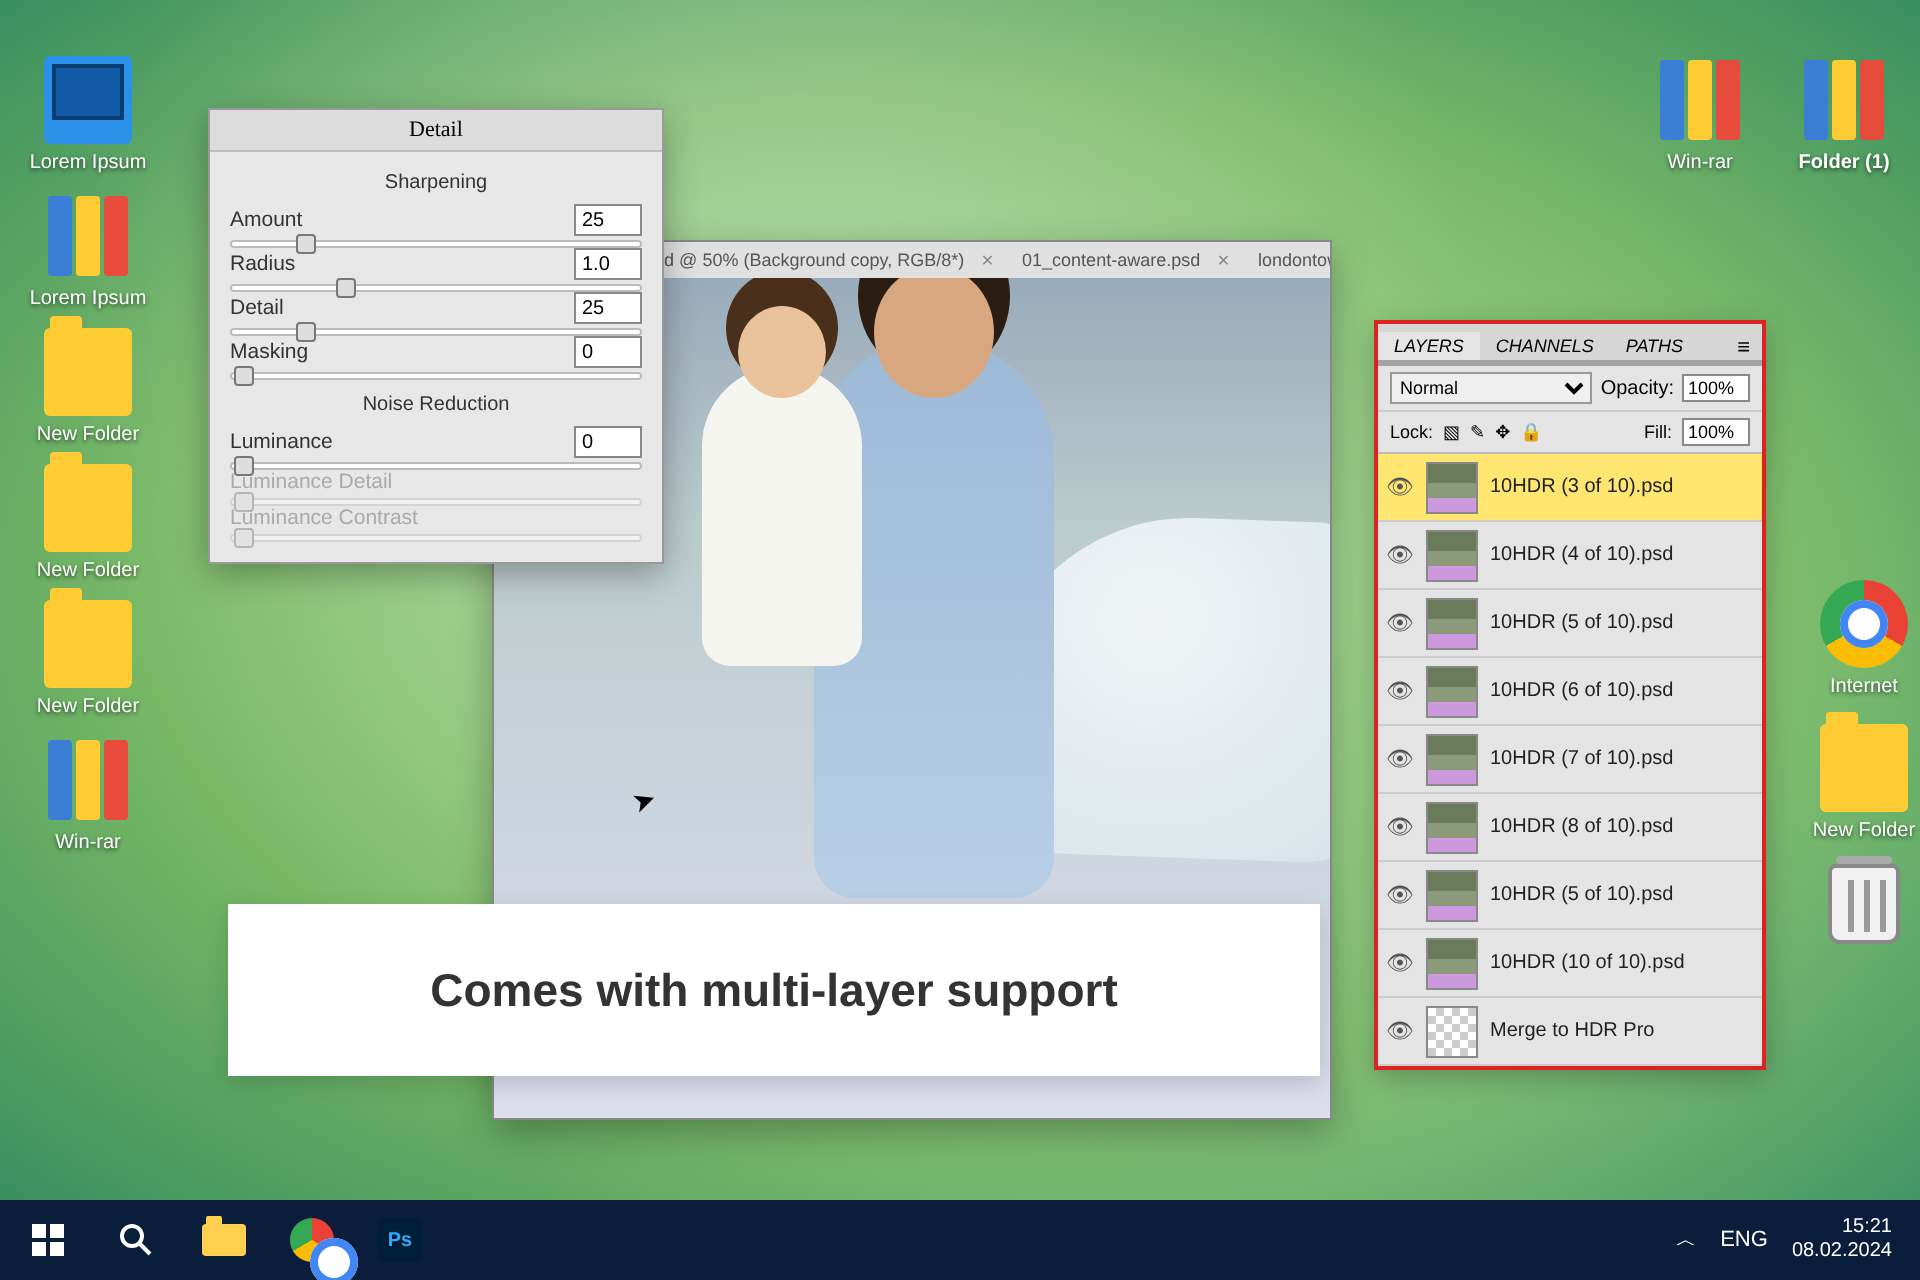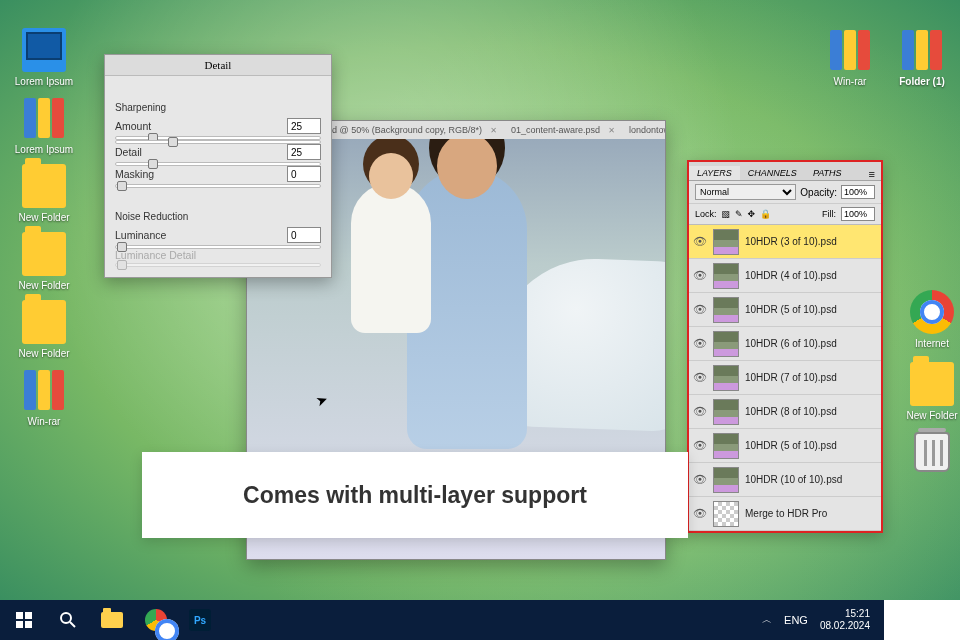--- a/index.html
+++ b/index.html
@@ -13,66 +13,66 @@
 .folder-ic::before { content: ""; position: absolute; top: -6px; left: 3px; width: 16px; height: 6px; background: #ffcc33; border-radius: 2px 2px 0 0; }
 .pc-ic { background: #2a90e8; border-radius: 3px; position: relative; }
 .pc-ic::after { content: ""; position: absolute; top: 4px; left: 4px; right: 4px; bottom: 12px; background: #115aa5; border: 2px solid #0a3e72; }
 .binder-ic { display: flex; gap: 2px; }
 .binder-ic span { width: 12px; height: 40px; border-radius: 2px; }
 .chrome-ic { width: 44px; height: 44px; border-radius: 50%; background: conic-gradient(#ea4335 0 120deg, #fbbc05 120deg 240deg, #34a853 240deg 360deg); position: relative; }
 .chrome-ic::after { content: ""; position: absolute; top: 10px; left: 10px; width: 24px; height: 24px; background: #fff; border-radius: 50%; box-shadow: inset 0 0 0 4px #4285f4; }
 .trash-ic { width: 36px; height: 40px; background: #f0f0f0; border: 2px solid #888; border-radius: 4px 4px 6px 6px; position: relative; }
 .trash-ic::before { content: ""; position: absolute; top: -6px; left: 2px; right: 2px; height: 4px; background: #aaa; border-radius: 2px; }
 .trash-ic::after { content: ""; position: absolute; top: 6px; bottom: 4px; left: 8px; width: 3px; background: #999; box-shadow: 8px 0 #999, 16px 0 #999; }
-.taskbar { position: absolute; bottom: 0; width: 884px; height: 40px; background: #0a1e3c; display: flex; align-items: center; color: #fff; font-size: 11px; }
+.taskbar { position: absolute; bottom: 0; width: 960px; height: 40px; background: #0a1e3c; display: flex; align-items: center; color: #fff; font-size: 11px; }
 .taskbar .tleft { display: flex; align-items: center; gap: 4px; padding-left: 4px; }
 .taskbar .titem { width: 40px; height: 40px; display: flex; align-items: center; justify-content: center; cursor: pointer; }
 .taskbar .tright { margin-left: auto; display: flex; align-items: center; gap: 12px; padding-right: 14px; }
 .tray-chev { font-size: 10px; }
 .tray-time { text-align: right; line-height: 1.2; font-size: 10px; }
 .ps-window { position: absolute; left: 246px; top: 120px; width: 420px; height: 440px; background: #ddd; border: 1px solid #888; box-shadow: 0 6px 18px rgba(0,0,0,0.3); }
 .ps-titlebar { height: 18px; background: #e0e0e0; font-size: 9px; color: #555; display: flex; align-items: center; padding: 0 6px; gap: 14px; overflow: hidden; white-space: nowrap; }
 .ps-titlebar span::after { content: "  ✕"; margin-left: 6px; color: #888; font-size: 8px; }
 .ps-photo { position: absolute; top: 18px; left: 0; right: 0; bottom: 0; background: linear-gradient(#9ab 0%, #bcc 30%, #dde 100%); overflow: hidden; }
 .ps-photo .mom { position: absolute; left: 160px; top: 30px; width: 120px; height: 280px; background: linear-gradient(#9cb9d6, #b8cfe6); border-radius: 60px 60px 20px 20px; }
 .ps-photo .mom::before { content: ""; position: absolute; top: -36px; left: 30px; width: 60px; height: 66px; background: #d8a77f; border-radius: 50%; box-shadow: 0 -18px 0 8px #2b1d12; }
 .ps-photo .kid { position: absolute; left: 104px; top: 44px; width: 80px; height: 150px; background: #f5f5f0; border-radius: 40px 40px 14px 14px; }
 .ps-photo .kid::before { content: ""; position: absolute; top: -30px; left: 18px; width: 44px; height: 46px; background: #e9c29c; border-radius: 50%; box-shadow: 0 -12px 0 6px #4a2f1a; }
 .ps-photo .stroller { position: absolute; right: -30px; top: 120px; width: 200px; height: 170px; background: radial-gradient(ellipse at 40% 30%, #f0f4f6, #d6e2e8); border-radius: 100px 40px 40px 40px; transform: rotate(2deg); }
 .detail-panel { position: absolute; left: 104px; top: 54px; width: 228px; background: #e7e7e7; border: 1px solid #999; box-shadow: 0 5px 16px rgba(0,0,0,0.3); font-size: 10.5px; }
 .detail-title { text-align: center; padding: 4px; background: #dcdcdc; border-bottom: 1px solid #bbb; font-size: 11px; font-family: Georgia, serif; }
 .detail-body { padding: 6px 10px 10px; display: flex; flex-direction: column; gap: 3px; }
-.detail-section { text-align: left; font-size: 10px; color: #333; margin-top: 20px; margin-bottom: 2px; }
+.detail-section { text-align: center; font-size: 10px; color: #333; margin-top: 4px; margin-bottom: 2px; }
 .slider-row { display: flex; flex-direction: column; gap: 2px; }
 .slider-hdr { display: flex; justify-content: space-between; align-items: center; }
 .slider-label { color: #333; }
 .slider-label.dim { color: #aaa; }
 .slider-val { width: 34px; height: 16px; border: 1px solid #888; background: #fff; font-size: 10px; text-align: left; padding: 0 3px; display: flex; align-items: center; }
 .slider-val.hl { background: #ffd77a; border-color: #c98; }
 .slider-track { height: 4px; background: #fff; border: 1px solid #bbb; border-radius: 2px; position: relative; }
 .slider-track.dim { opacity: 0.45; }
 .slider-thumb { position: absolute; top: -4px; width: 10px; height: 10px; background: #ddd; border: 1px solid #777; border-radius: 2px; transform: translateX(-50%); }
 .cursor { position: absolute; left: 316px; top: 392px; font-size: 14px; color: #000; transform: rotate(-20deg); }
 .layers-panel { position: absolute; left: 687px; top: 160px; width: 196px; background: #e4e4e4; border: 2px solid #d22; font-size: 10px; box-shadow: 0 4px 14px rgba(0,0,0,0.25); }
 .layers-tabs { display: flex; background: #d6d6d6; height: 18px; align-items: flex-end; }
 .layers-tabs .tab { padding: 2px 8px; font-size: 9px; cursor: pointer; font-style: italic; }
 .layers-tabs .tab.active { background: #e4e4e4; }
 .layers-tabs .menu { margin-left: auto; padding: 0 6px; font-size: 11px; }
-.layers-row1 { display: flex; align-items: center; padding: 3px 6px; gap: 4px; border-top: 1px solid #a3a3a3; }
+.layers-row1 { display: flex; align-items: center; padding: 3px 6px; gap: 4px; border-top: 3px solid #a3a3a3; }
 .layers-row1 select { flex: 1; height: 16px; font-size: 9px; background: #efefef; border: 1px solid #999; }
 .mini-in { width: 34px; height: 14px; border: 1px solid #888; background: #fff; font-size: 9px; display: flex; align-items: center; padding: 0 2px; }
 .layers-row2 { display: flex; align-items: center; padding: 3px 6px; gap: 5px; border-top: 1px solid #ccc; border-bottom: 1px solid #bbb; font-size: 9px; }
 .layers-list { max-height: 320px; }
 .layer-item { display: flex; align-items: center; height: 34px; border-bottom: 1px solid #ccc; padding: 0 4px; cursor: pointer; }
 .layer-item.sel { background: #ffe671; }
 .eye { width: 14px; color: #555; font-size: 11px; }
 .l-thumb { width: 26px; height: 26px; background: linear-gradient(#6a7a5a 40%, #8a9a7a 40% 70%, #c9d 70%); border: 1px solid #888; margin: 0 6px; }
 .l-thumb.checker { background: repeating-conic-gradient(#ccc 0 25%, #fff 0 50%) 0/8px 8px; }
 .l-name { font-size: 10px; color: #222; }
-.caption-box { position: absolute; left: 114px; top: 452px; width: 546px; height: 86px; background: #fff; display: flex; align-items: center; justify-content: center; box-shadow: 0 4px 12px rgba(0,0,0,0.15); margin-left: 28px; }
+.caption-box { position: absolute; left: 114px; top: 452px; width: 546px; height: 86px; background: #fff; display: flex; align-items: center; justify-content: center; box-shadow: 0 4px 12px rgba(0,0,0,0.15); }
 .caption-box .txt { font-family: "Segoe UI", sans-serif; font-size: 23px; font-weight: 700; color: #333; }
 </style>
 </head>
 <body>
 
 <div class="desktop">
 
   <div id="icons-left">
       <div class="desktop-icon" style="left: 14px; top: 28px;">
         <div class="icon-img pc-ic"></div>
@@ -163,20 +163,24 @@
           <div class="slider-row">
             <div class="slider-hdr">
               <span class="slider-label">Amount</span>
               <span class="slider-val">25</span>
             </div>
             <div class="slider-track">
               <div class="slider-thumb" style="left:18%"></div>
             </div>
           </div>
           <div class="slider-row">
+            <div class="slider-hdr">
+              <span class="slider-label">Radius</span>
+              <span class="slider-val">1.0</span>
+            </div>
             <div class="slider-track">
               <div class="slider-thumb" style="left:28%"></div>
             </div>
           </div>
           <div class="slider-row">
             <div class="slider-hdr">
               <span class="slider-label">Detail</span>
               <span class="slider-val">25</span>
             </div>
             <div class="slider-track">
@@ -200,20 +204,28 @@
               <span class="slider-label">Luminance</span>
               <span class="slider-val">0</span>
             </div>
             <div class="slider-track">
               <div class="slider-thumb" style="left:3%"></div>
             </div>
           </div>
           <div class="slider-row">
             <div class="slider-hdr">
               <span class="slider-label dim">Luminance Detail</span>
+            </div>
+            <div class="slider-track dim">
+              <div class="slider-thumb" style="left:3%"></div>
+            </div>
+          </div>
+          <div class="slider-row">
+            <div class="slider-hdr">
+              <span class="slider-label dim">Luminance Contrast</span>
             </div>
             <div class="slider-track dim">
               <div class="slider-thumb" style="left:3%"></div>
             </div>
           </div>
         </div>
     </div>
   </div>
   <div class="cursor">➤</div>
 

